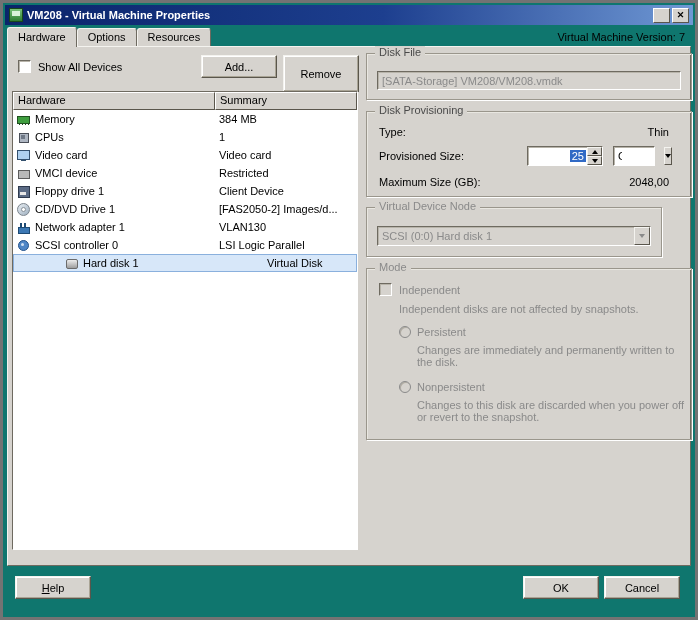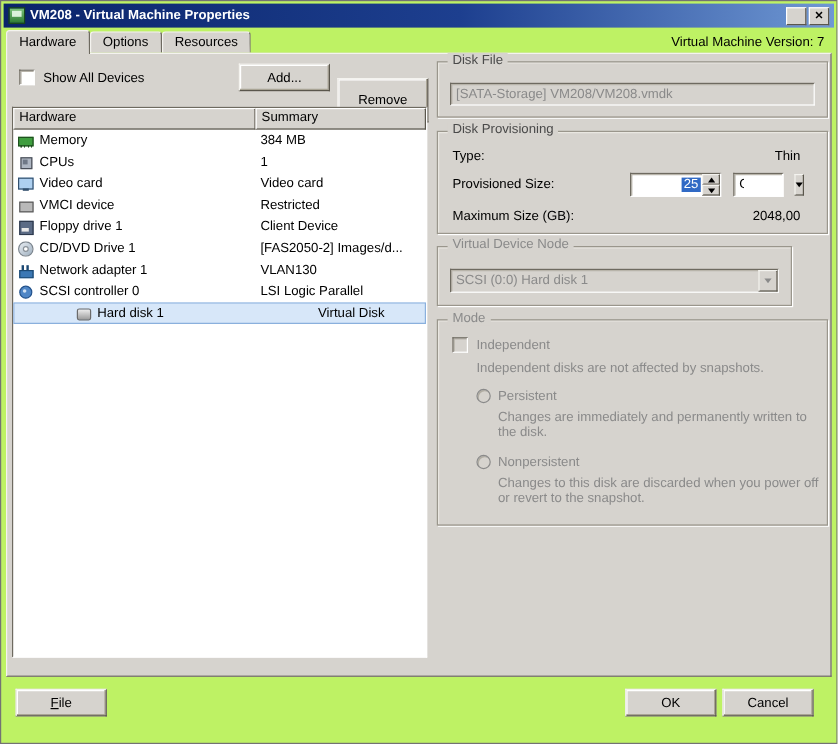--- a/index.html
+++ b/index.html
@@ -1,20 +1,20 @@
 <!DOCTYPE html>
 <html><head>
 <meta charset="utf-8">
 <style>
   html,body{margin:0;padding:0;background:#ffffff;}
   *{box-sizing:border-box;}
   .window{
-    position:relative;width:698px;height:620px;background:#bef264;
+    position:relative;width:698px;height:620px;background:#0f766e;
     font-family:"Liberation Sans",sans-serif;font-size:11px;color:#000;
-    border:1px solid #737373;overflow:hidden;
+    border:3px solid #737373;overflow:hidden;
   }
   
   .titlebar{
     position:absolute;top:2px;left:2px;right:2px;height:20px;
     background:linear-gradient(to right,#0a246a 0%,#1d3f8f 55%,#6f98d4 100%);
     display:flex;align-items:center;padding:0 4px;color:#fff;font-weight:bold;
   }
   .vm-icon{width:14px;height:14px;margin-right:4px;flex:none;
     background:linear-gradient(#79c279,#2e7d32);border:1px solid #17481a;position:relative;}
   .vm-icon::after{content:"";position:absolute;left:2px;top:2px;width:8px;height:5px;background:#d9f2d9;}
@@ -122,21 +122,21 @@
   </div>
 
   <div class="tabpage">
 
     <span class="chk" style="left:10px;top:13px;"></span>
     <span class="lab" style="left:30px;top:14px;">Show All Devices</span>
 
     <div class="btn" style="position:absolute;left:193px;top:8px;width:76px;height:23px;">
         <span class="lbl">Add...</span>
       </div>
-    <div class="btn" style="position:absolute;left:275px;top:20px;width:76px;height:37px;">
+    <div class="btn" style="position:absolute;left:275px;top:8px;width:76px;height:37px;">
         <span class="lbl">Remove</span>
       </div>
 
     <div class="devtable">
       <div class="thead">
         <div class="th c1">Hardware</div>
         <div class="th c2">Summary</div>
       </div>
       <div class="trow">
         <div class="td1">
@@ -253,21 +253,21 @@
       <span class="lab gray" style="left:50px;top:57px;">Persistent</span>
       <span class="lab gray wrap" style="left:50px;top:75px;width:262px;">Changes are immediately and permanently written to the disk.</span>
       <span class="radio" style="left:32px;top:112px;"></span>
       <span class="lab gray" style="left:50px;top:112px;">Nonpersistent</span>
       <span class="lab gray wrap" style="left:50px;top:130px;width:272px;">Changes to this disk are discarded when you power off or revert to the snapshot.</span>
     </div>
 
   </div>
 
   <div class="btn mn" style="position:absolute;left:12px;top:573px;width:76px;height:23px;">
-      <span class="lbl">File</span>
+      <span class="lbl">Help</span>
     </div>
   <div class="btn" style="position:absolute;left:601px;top:573px;width:76px;height:23px;">
       <span class="lbl">Cancel</span>
     </div>
   <div class="btn" style="position:absolute;left:520px;top:573px;width:76px;height:23px;">
       <span class="lbl">OK</span>
     </div>
 
 </div>
 

